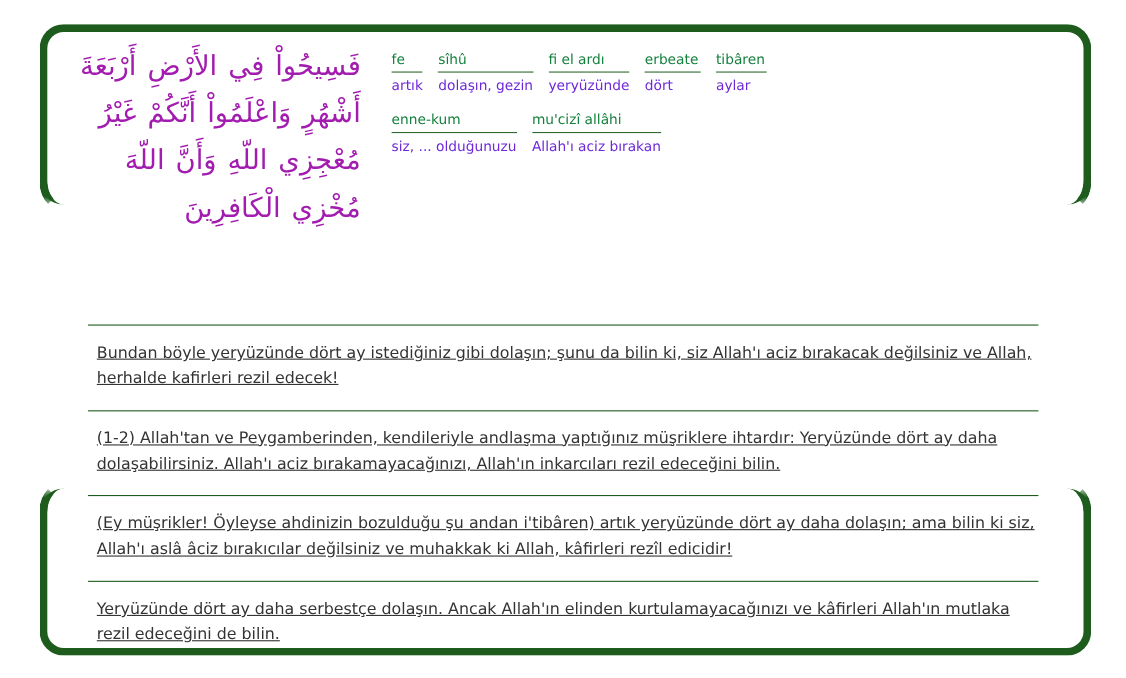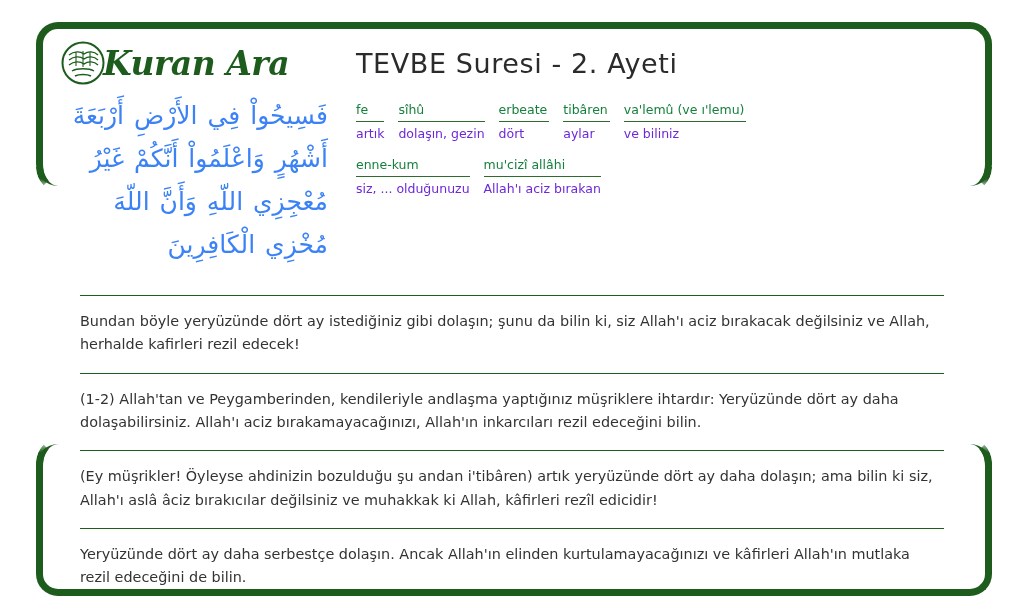--- a/index.html
+++ b/index.html
@@ -140,21 +140,21 @@
     width: 268px;
     flex: 0 0 268px;
     padding-top: 2px;
   }
   .arabic-text {
     direction: rtl;
     text-align: right;
     font-family: "DejaVu Sans", "Liberation Sans", sans-serif;
     font-size: 25px;
     line-height: 1.72;
-    color: #3b82f6;
+    color: #a21caf;
     word-spacing: 2px;
   }
 
   .words-col {
     flex: 1 1 auto;
     padding-left: 28px;
     padding-top: 10px;
   }
   .word-row {
     display: flex;
@@ -191,80 +191,62 @@
   }
   .divider {
     height: 0;
     border-top: 1.6px solid #1d5c1d;
     margin: 0;
   }
   .translation-text {
     font-size: 14.4px;
     line-height: 1.62;
     color: #333333;
-    margin: 14px 0 16px 0;
+    margin: 14px 0 16px 8px;
+    text-decoration: underline;
   }
 </style>
 </head>
 <body>
 
 <div class="frame frame-top"></div>
 <div class="frame frame-bottom"></div>
 
 <div class="page">
 
   <div class="top-section">
 
-    <div class="header-row">
-      <div class="brand">
-        <svg class="brand-emblem" viewBox="0 0 46 46">
-          <circle cx="23" cy="23" r="20.5" fill="none" stroke="#1d5c1d" stroke-width="2"></circle>
-          <path d="M9 15 C14 11, 20 11, 24 14 C28 11, 34 11, 38 15" fill="none" stroke="#1d5c1d" stroke-width="1.4"></path>
-          <path d="M9 20 C14 16, 20 16, 24 19 C28 16, 34 16, 38 20" fill="none" stroke="#1d5c1d" stroke-width="1.4"></path>
-          <path d="M9 25 C14 21, 20 21, 24 24 C28 21, 34 21, 38 25" fill="none" stroke="#1d5c1d" stroke-width="1.4"></path>
-          <path d="M12 31 C17 28, 29 28, 34 31" fill="none" stroke="#1d5c1d" stroke-width="1.4"></path>
-          <path d="M15 36 C19 34, 27 34, 31 36" fill="none" stroke="#1d5c1d" stroke-width="1.6"></path>
-          <line x1="16" y1="12" x2="16" y2="26" stroke="#1d5c1d" stroke-width="1.1"></line>
-          <line x1="23" y1="11" x2="23" y2="27" stroke="#1d5c1d" stroke-width="1.1"></line>
-          <line x1="30" y1="12" x2="30" y2="26" stroke="#1d5c1d" stroke-width="1.1"></line>
-        </svg>
-        <span class="brand-name">Kuran Ara</span>
-      </div>
-      <div class="title-col">
-        <h1 class="page-title">TEVBE Suresi - 2. Ayeti</h1>
-      </div>
-    </div>
 
     <div class="body-row">
       <div class="arabic-col">
         <div class="arabic-text">فَسِيحُواْ فِي الأَرْضِ أَرْبَعَةَ أَشْهُرٍ وَاعْلَمُواْ أَنَّكُمْ غَيْرُ مُعْجِزِي اللّهِ وَأَنَّ اللّهَ مُخْزِي الْكَافِرِينَ</div>
       </div>
 
       <div class="words-col">
 
         <div class="word-row">
           <div class="word-cell">
             <div class="word-translit">fe</div>
             <div class="word-meaning">artık</div>
           </div>
           <div class="word-cell">
             <div class="word-translit">sîhû</div>
             <div class="word-meaning">dolaşın, gezin</div>
           </div>
           <div class="word-cell">
+            <div class="word-translit">fi el ardı</div>
+            <div class="word-meaning">yeryüzünde</div>
+          </div>
+          <div class="word-cell">
             <div class="word-translit">erbeate</div>
             <div class="word-meaning">dört</div>
           </div>
           <div class="word-cell">
             <div class="word-translit">tibâren</div>
             <div class="word-meaning">aylar</div>
-          </div>
-          <div class="word-cell">
-            <div class="word-translit">va'lemû (ve ı'lemu)</div>
-            <div class="word-meaning">ve biliniz</div>
           </div>
         </div>
 
         <div class="word-row">
           <div class="word-cell">
             <div class="word-translit">enne-kum</div>
             <div class="word-meaning">siz, ... olduğunuzu</div>
           </div>
           <div class="word-cell">
             <div class="word-translit">mu'cizî allâhi</div>

